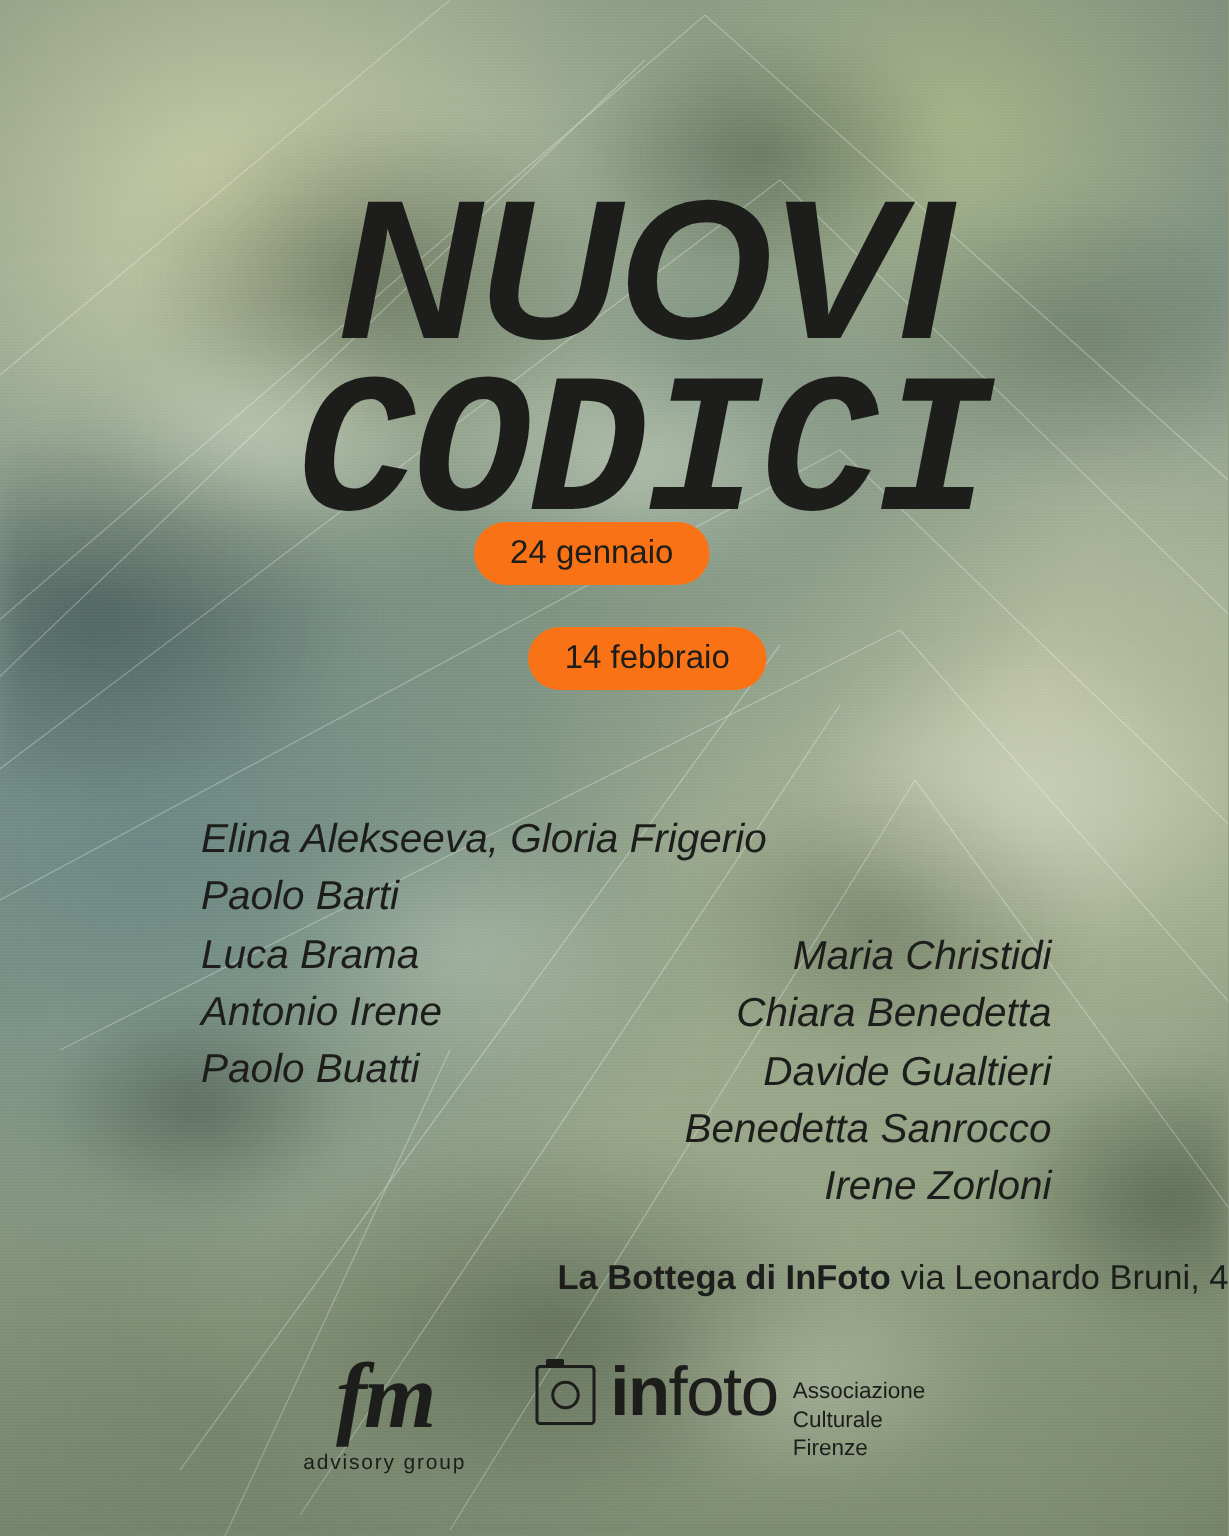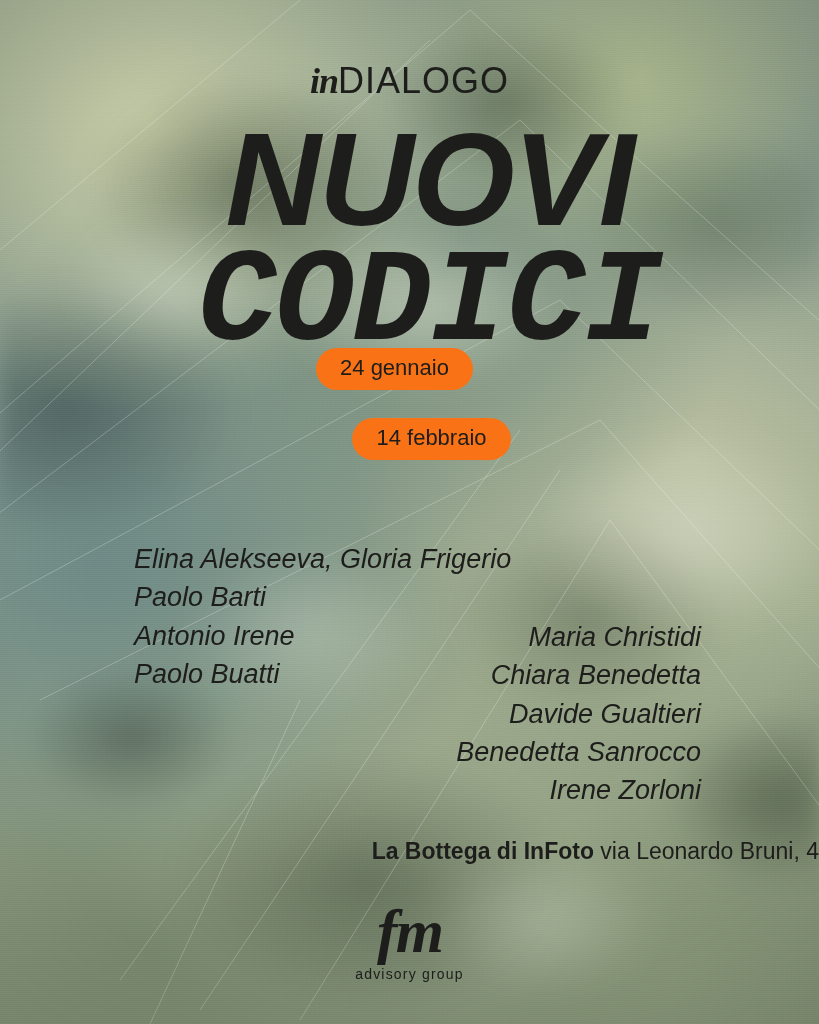--- a/index.html
+++ b/index.html
@@ -226,42 +226,40 @@
     <line x1="610" y1="520" x2="830" y2="820"></line>
     <line x1="0" y1="250" x2="300" y2="0"></line>
     <line x1="150" y1="1024" x2="300" y2="700"></line>
   </svg>
 
   <div class="bg-grain"></div>
   <div class="bg-vignette"></div>
 
   <div class="content">
 
-    <div class="brandline">
-      <span class="in">in</span><span class="dialogo">DIALOGO</span>
-    </div>
 
     <div class="title">
       <span class="l1">NUOVI</span>
       <span class="l2">CODICI</span>
     </div>
 
     <div class="datewrap">
       <div class="pill-row one">
         <span class="pill">24 gennaio</span>
       </div>
       <div class="pill-row two">
         <span class="pill">14 febbraio</span>
       </div>
     </div>
 
     <div class="names">
       <div class="col-left">
         <div class="name">Elina Alekseeva, Gloria Frigerio</div>
         <div class="name">Paolo Barti</div>
+        <div class="name">Luca Brama</div>
         <div class="name">Antonio Irene</div>
         <div class="name">Paolo Buatti</div>
       </div>
       <div class="col-right">
         <div class="name">Maria Christidi</div>
         <div class="name">Chiara Benedetta</div>
         <div class="name">Davide Gualtieri</div>
         <div class="name">Benedetta Sanrocco</div>
         <div class="name">Irene Zorloni</div>
       </div>
@@ -272,17 +270,26 @@
       <span>via Leonardo Bruni, 4</span>
     </div>
 
     <div class="logos">
 
       <div class="fm">
         <div class="mark">fm</div>
         <div class="sub">advisory group</div>
       </div>
 
+      <div class="infoto">
+        <span class="glyph"></span>
+        <span class="word"><b>in</b><span>foto</span></span>
+        <span class="assoc">
+          <span>Associazione</span><br>
+          <span>Culturale</span><br>
+          <span>Firenze</span>
+        </span>
+      </div>
 
     </div>
 
   </div>
 </div>
 
 </body></html>

